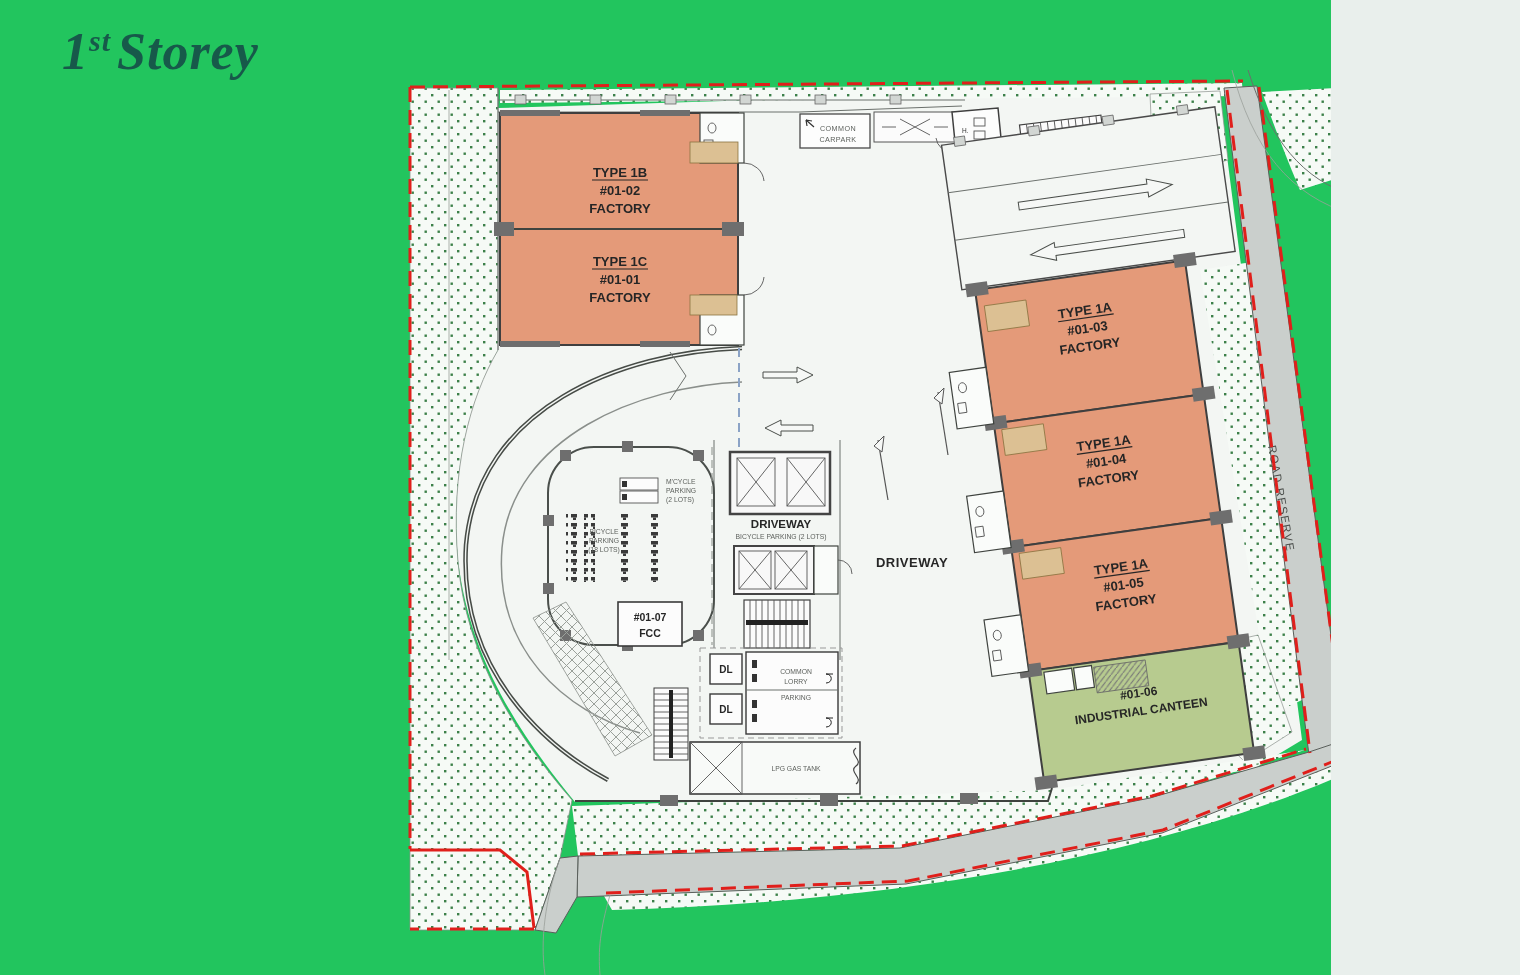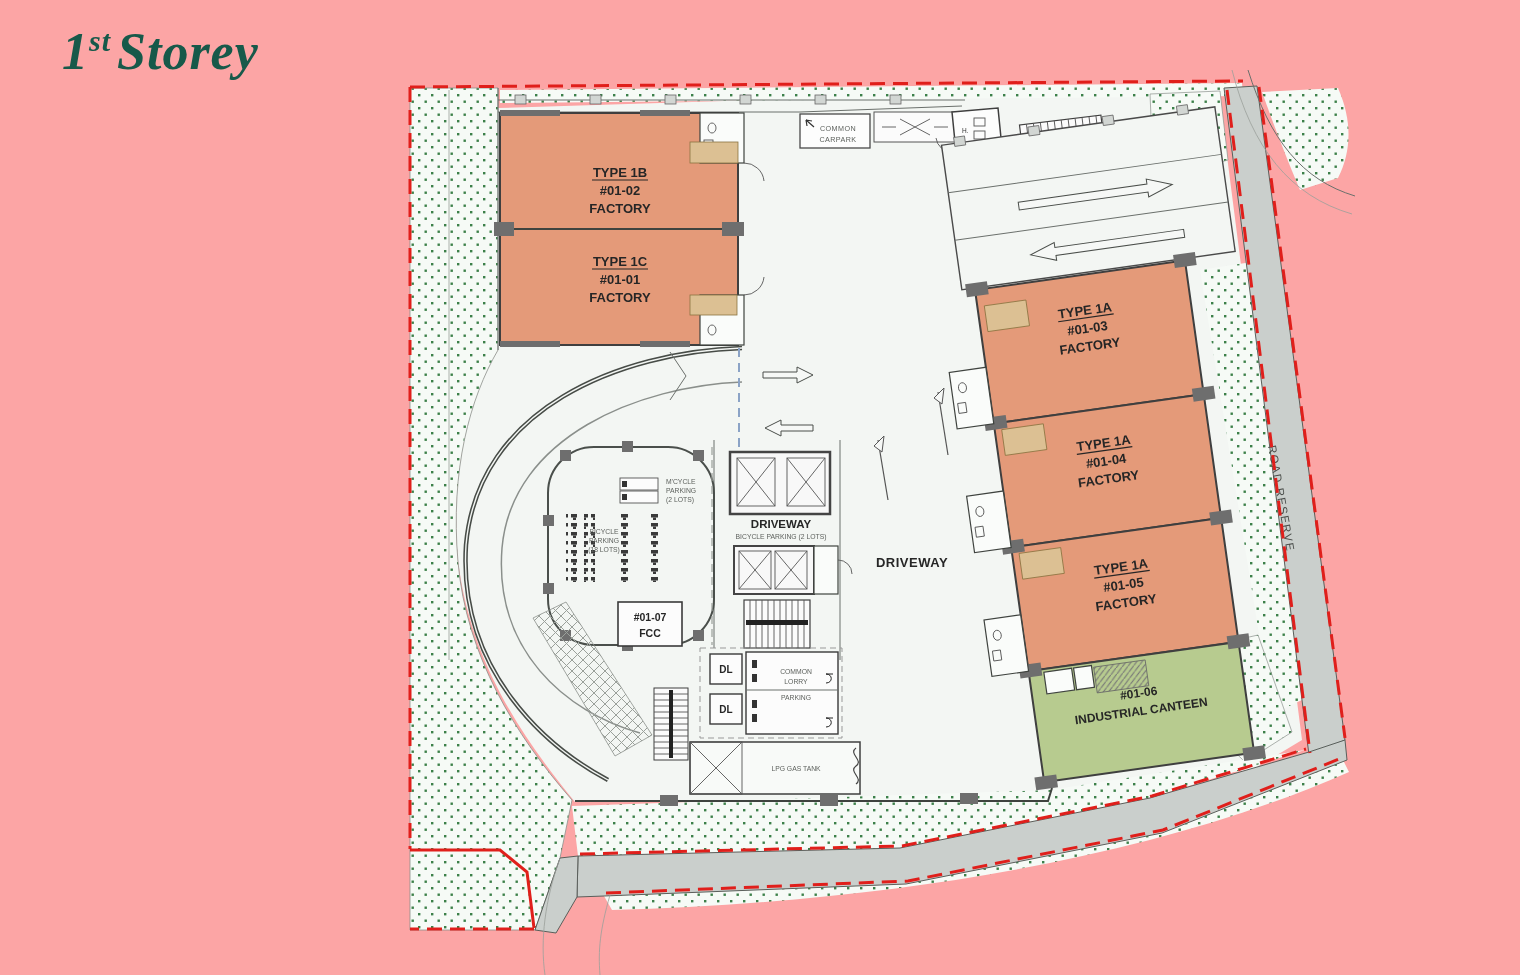--- a/index.html
+++ b/index.html
@@ -1,17 +1,17 @@
 <!DOCTYPE html>
 <html><head>
 <meta charset="utf-8">
 <style>
   html,body{margin:0;padding:0;}
   body{background:#e9efec;font-family:"Liberation Sans",sans-serif;}
-  .stage{position:relative;width:1520px;height:975px;background:#fca5a5;overflow:hidden;}
+  .stage{position:relative;width:1331px;height:975px;background:#22c55e;overflow:hidden;}
   .title{position:absolute;left:62px;top:22px;margin:0;color:#17594a;
          font-family:"Liberation Serif",serif;font-style:italic;font-weight:bold;
          font-size:52px;letter-spacing:1px;}
   .title sup{font-size:30px;vertical-align:super;margin-right:6px;}
   svg{position:absolute;left:0;top:0;}
   
   .wallThick{stroke:#3f433f;stroke-width:2;fill:none;}
   .wallThin{stroke:#6b706c;stroke-width:1;fill:none;}
   .wallLight{stroke:#9aa09b;stroke-width:0.8;fill:none;}
   .room{fill:#fafcfa;stroke:#3f433f;stroke-width:1.2;}

